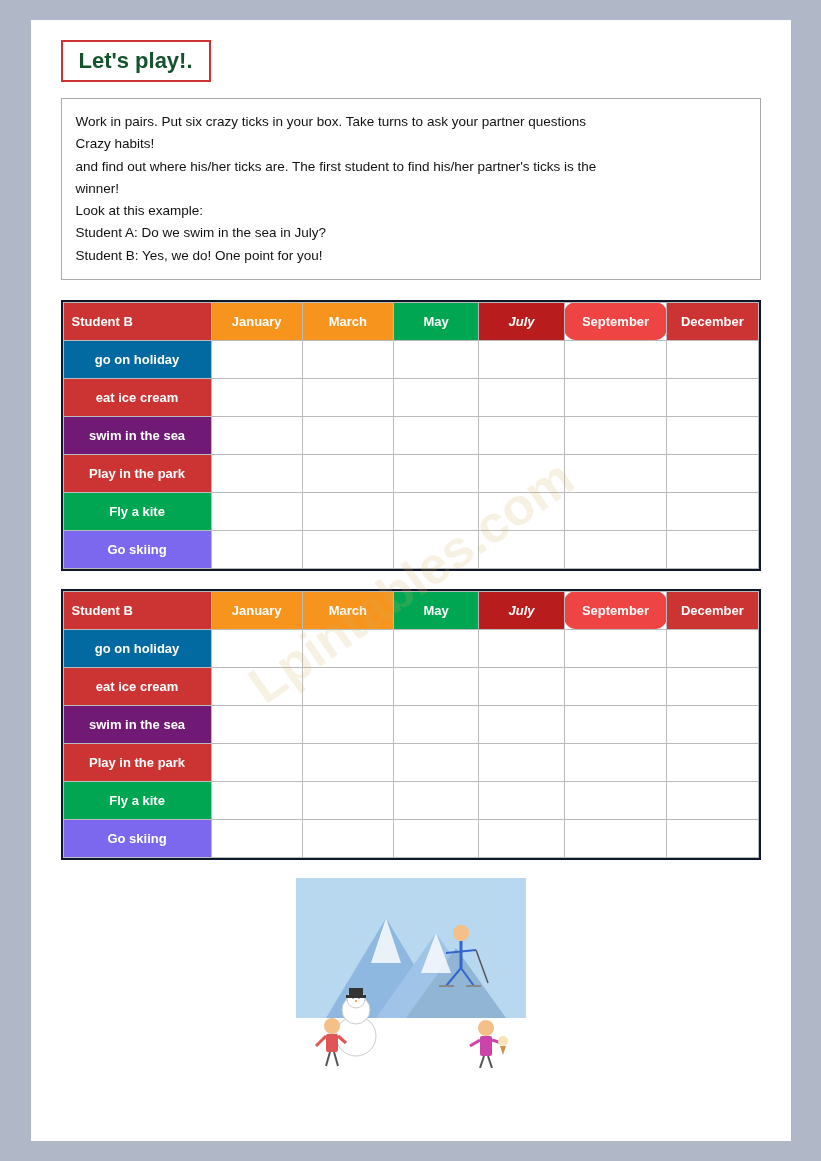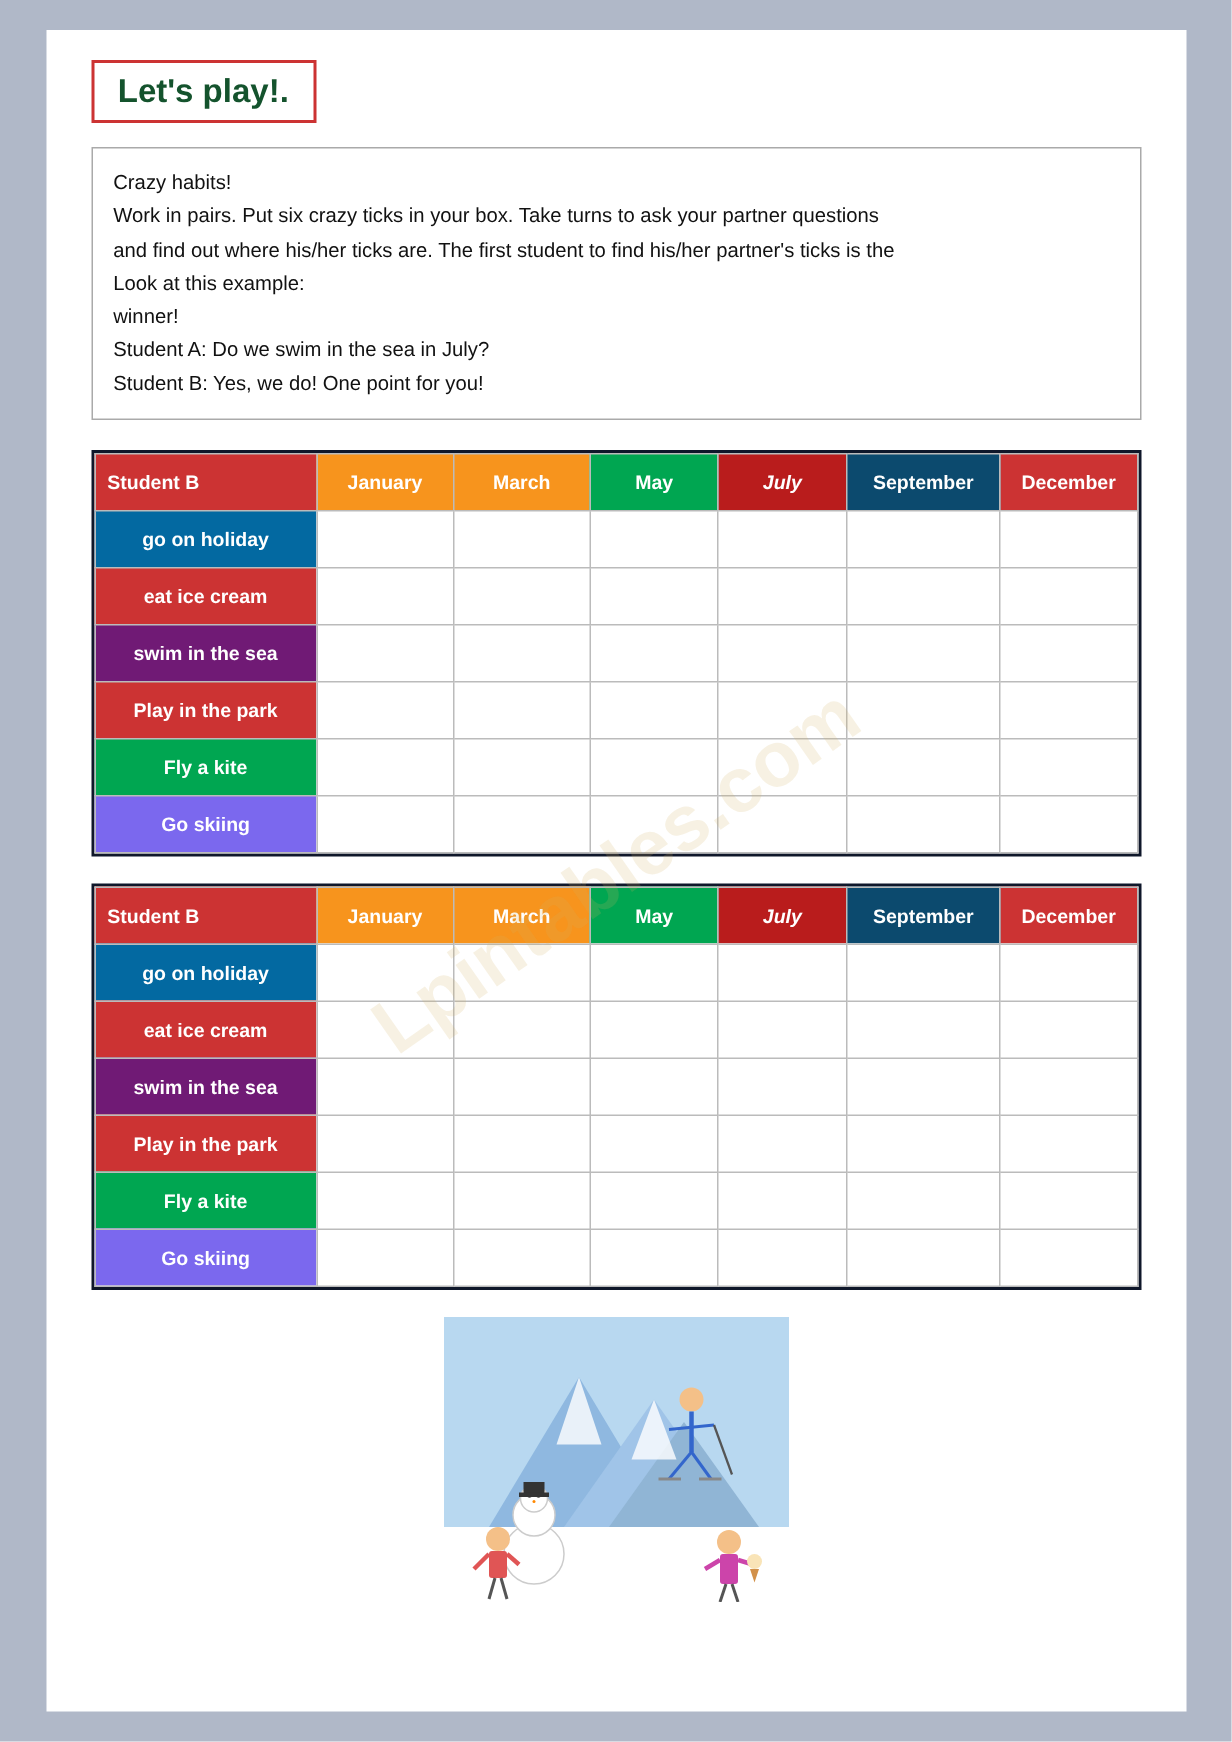--- a/index.html
+++ b/index.html
@@ -57,21 +57,21 @@
       height: 38px;
       padding: 2px 4px;
       color: #fff;
     }
     
     .col-student { background: #cc3333; text-align: left; padding-left: 8px; width: 130px; }
     .col-january { background: #f7941d; width: 80px; }
     .col-march   { background: #f7941d; width: 80px; }
     .col-may     { background: #00a651; width: 75px; }
     .col-july    { background: #b91c1c; width: 75px; font-style: italic; }
-    .col-september { background: #0c4a6e; width: 90px; }
+    .col-september { background: #ef4444; width: 90px; border-radius: 12px; }
     .col-december  { background: #cc3333; width: 80px; }
 
     
     .row-holiday  td:first-child { background: #0369a1; }
     .row-icecream td:first-child { background: #cc3333; }
     .row-swim     td:first-child { background: #701a75; }
     .row-park     td:first-child { background: #cc3333; }
     .row-kite     td:first-child { background: #00a651; }
     .row-skiing   td:first-child { background: #7b68ee; }
 
@@ -96,25 +96,25 @@
 
 <div class="page">
 
   
   <div class="title-box">
     <h1>Let's play!.</h1>
   </div>
 
   
   <div class="instructions">
+    <div>Work in pairs. Put six crazy ticks in your box. Take turns to ask your partner questions</div>
     <div>Crazy habits!</div>
-    <div>Work in pairs. Put six crazy ticks in your box. Take turns to ask your partner questions</div>
     <div>and find out where his/her ticks are. The first student to find his/her partner's ticks is the</div>
+    <div>winner!</div>
     <div>Look at this example:</div>
-    <div>winner!</div>
     <div>Student A: Do we swim in the sea in July?</div>
     <div>Student B: Yes, we do! One point for you!</div>
   </div>
 
   
   <div class="table-container">
     <table>
       <thead>
         <tr>
           <th class="col-student">

